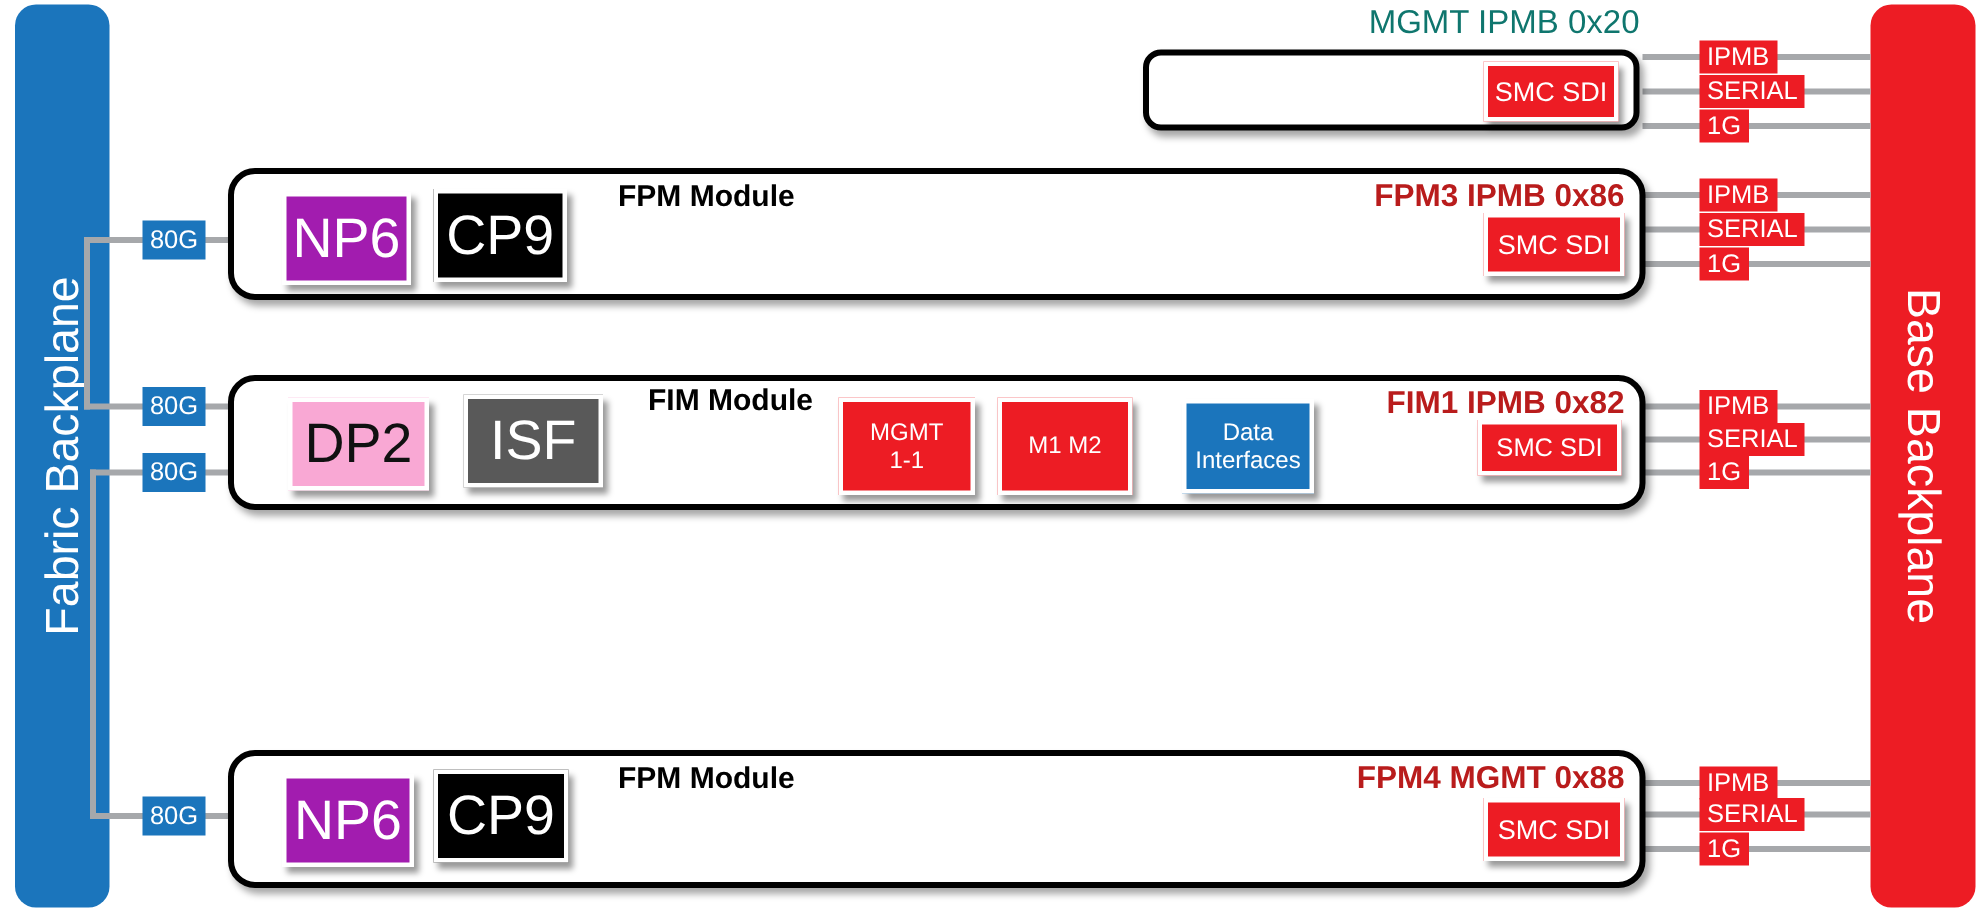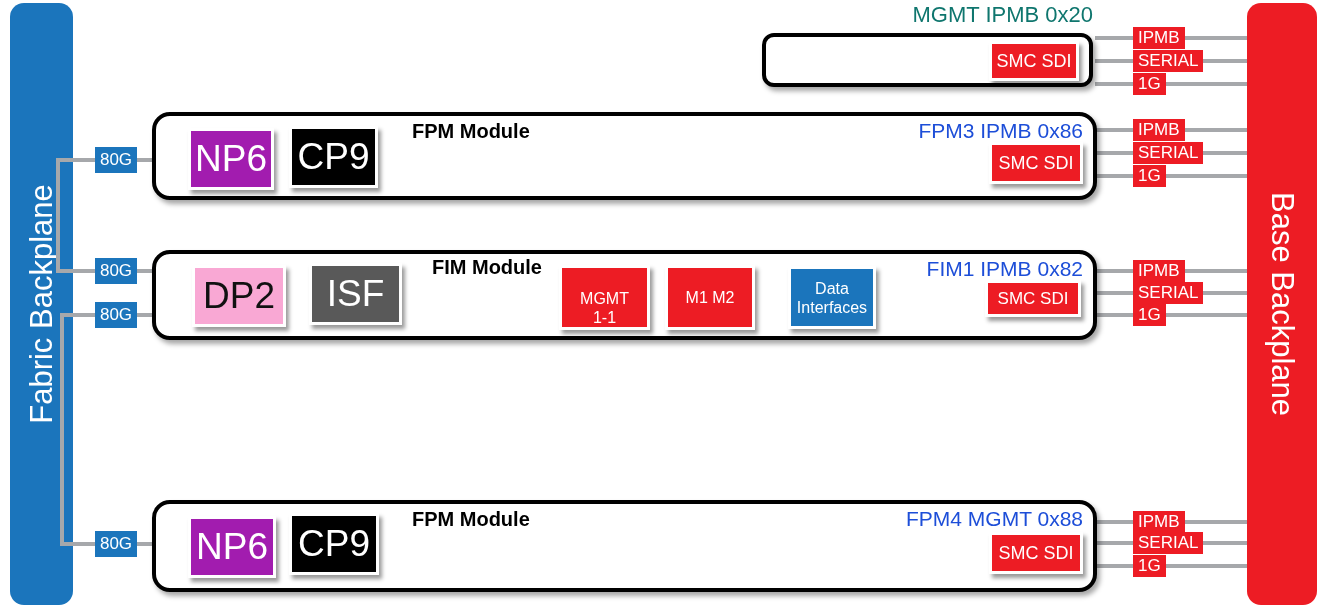--- a/index.html
+++ b/index.html
@@ -25,21 +25,21 @@
   .portlabel{position:absolute;left:95px;width:42px;height:26px;background:#1b75bc;color:#fff;
     font-size:17px;line-height:26px;text-align:center;z-index:4;}
   
   .module{position:absolute;left:152px;width:945px;background:#fff;border:4px solid #000;
     border-radius:18px;box-sizing:border-box;box-shadow:3px 4px 5px rgba(0,0,0,0.35);z-index:3;}
   #mgmt-module{left:762px;top:33px;width:331px;height:54px;border-radius:12px;}
   #fpm3-module{top:112px;height:88px;}
   #fim1-module{top:250px;height:90px;}
   #fpm4-module{top:500px;height:92px;}
   .module-type{position:absolute;font-size:20px;font-weight:bold;color:#000;white-space:nowrap;}
-  .module-id{position:absolute;right:10px;top:3px;font-size:21px;color:#1d4ed8;white-space:nowrap;}
+  .module-id{position:absolute;right:10px;top:3px;font-size:21px;color:#b91c1c;white-space:nowrap;font-weight:bold;}
   #mgmt-title{position:absolute;left:762px;top:2px;width:331px;text-align:right;
     font-size:22px;color:#0f766e;z-index:3;white-space:nowrap;}
   
   .chip{position:absolute;display:flex;flex-direction:column;align-items:center;justify-content:center;
     color:#fff;border:3px solid #fff;box-sizing:border-box;
     box-shadow:3px 4px 4px rgba(0,0,0,0.4);text-align:center;}
   .chip.big{font-size:37px;}
   .chip.mid{font-size:16px;line-height:19px;}
   .green{background:#a21caf;}
   .purple{background:#000000;}
@@ -117,21 +117,21 @@
     <div class="chip big purple" style="left:133px;top:10px;width:89px;height:62px;">CP9</div>
     <div class="module-type" style="left:256px;top:4px;">FPM Module</div>
     <div class="module-id">FPM3 IPMB 0x86</div>
     <div class="smc" style="right:10px;top:26px;width:88px;height:36px;">SMC SDI</div>
   </div>
 
   <div class="module" id="fim1-module">
     <div class="chip big yellow" style="left:36px;top:11px;width:94px;height:62px;">DP2</div>
     <div class="chip big darkgray" style="left:153px;top:9px;width:93px;height:62px;">ISF</div>
     <div class="module-type" style="left:276px;top:2px;">FIM Module</div>
-    <div class="chip mid redchip" style="left:403px;top:11px;width:91px;height:65px;justify-content:flex-end;">
+    <div class="chip mid redchip" style="left:403px;top:11px;width:91px;height:65px;">
       <span>MGMT</span>
       <span>1-1</span>
     </div>
     <div class="chip mid redchip" style="left:509px;top:11px;width:90px;height:65px;">M1 M2</div>
     <div class="chip mid bluechip" style="left:632px;top:12px;width:88px;height:63px;">
       <span>Data</span>
       <span>Interfaces</span>
     </div>
     <div class="module-id">FIM1 IPMB 0x82</div>
     <div class="smc" style="right:12px;top:26px;width:90px;height:31px;font-size:17px;">SMC SDI</div>

